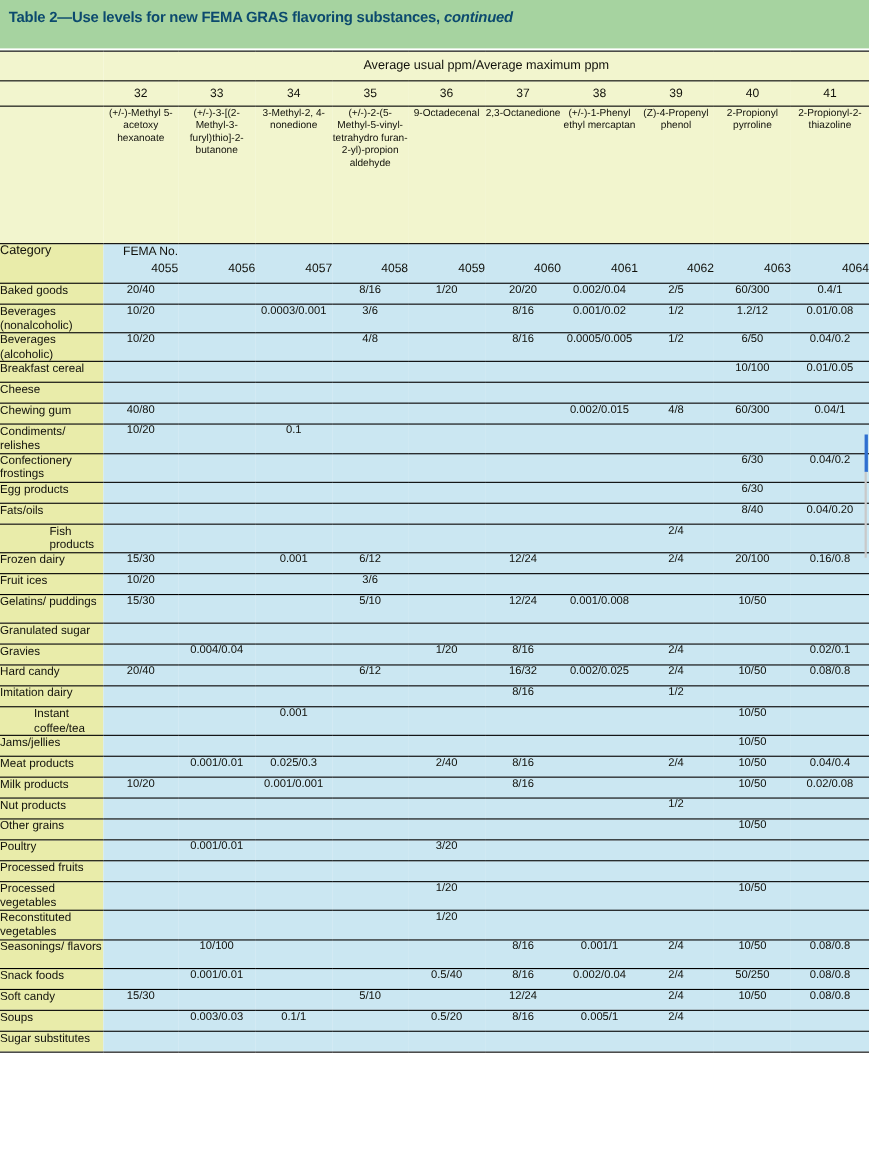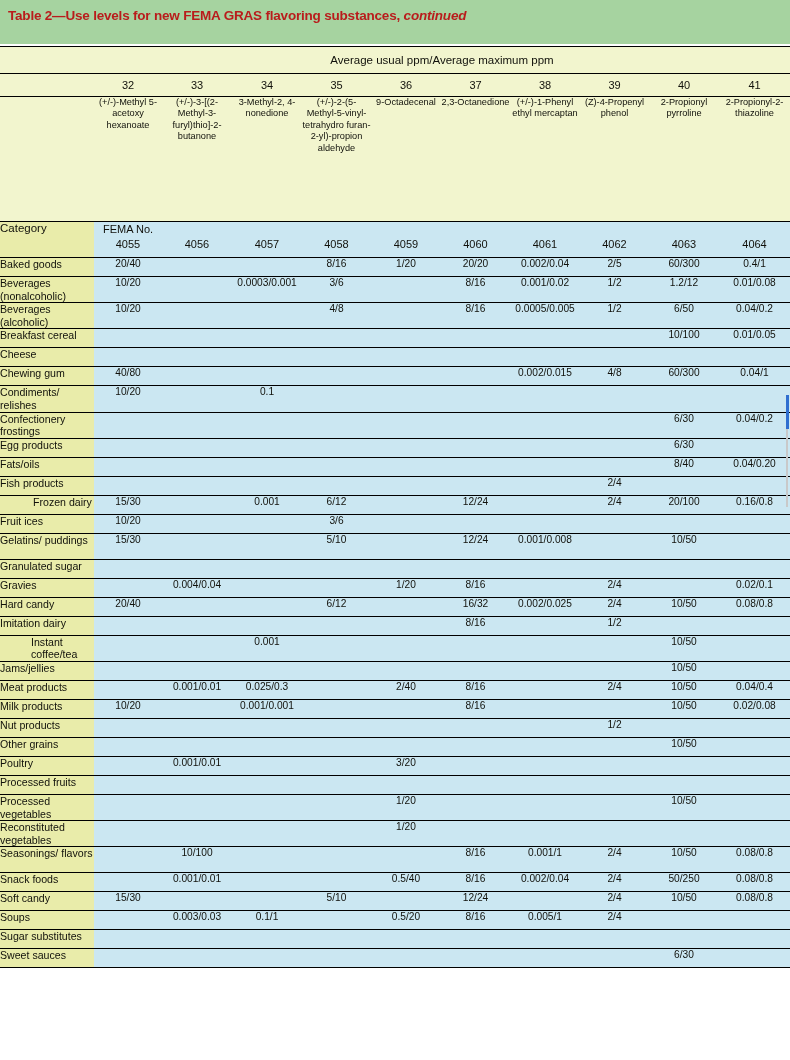--- a/index.html
+++ b/index.html
@@ -26,21 +26,21 @@
   .title-band {
     background: #a6d3a0;
     height: 46px;
     padding: 8px 0 0 8px;
     box-sizing: border-box;
     border-bottom: 2px solid #ffffff;
   }
   .title-text {
     font-size: 13.5px;
     font-weight: bold;
-    color: #b91c1c;
+    color: #0c4a6e;
     letter-spacing: -0.2px;
     white-space: nowrap;
   }
   .title-text .cont {
     font-style: italic;
     font-weight: bold;
   }
 
   
   table.tbl {
@@ -90,21 +90,21 @@
   }
   .hdr-cat {
     font-size: 11.5px;
     font-weight: bold;
     color: #11110b;
     padding: 18px 0 0 6px;
     height: 36px;
     box-sizing: border-box;
   }
   .hdr-fema {
-    text-align: center;
+    text-align: right;
     font-size: 11px;
     font-weight: bold;
     color: #11110b;
     padding-top: 3px;
     line-height: 14.5px;
     height: 36px;
     box-sizing: border-box;
   }
   .hdr-fema .lbl { display: block; }
 
@@ -372,34 +372,34 @@
           <td class="blue val rule-bot"></td>
           <td class="blue val rule-bot"></td>
           <td class="blue val rule-bot"></td>
           <td class="blue val rule-bot"></td>
           <td class="blue val rule-bot"></td>
           <td class="blue val rule-bot"></td>
           <td class="blue val rule-bot">8/40</td>
           <td class="blue val rule-bot">0.04/0.20</td>
         </tr>
         <tr>
-          <td class="olive cat rule-bot" style="height: 19px;">Fish products</td>
-          <td class="blue val rule-bot"></td>
-          <td class="blue val rule-bot"></td>
-          <td class="blue val rule-bot"></td>
-          <td class="blue val rule-bot"></td>
-          <td class="blue val rule-bot"></td>
-          <td class="blue val rule-bot"></td>
-          <td class="blue val rule-bot"></td>
-          <td class="blue val rule-bot">2/4</td>
-          <td class="blue val rule-bot"></td>
-          <td class="blue val rule-bot"></td>
-        </tr>
-        <tr>
-          <td class="olive cat rule-bot" style="height: 19px; padding-left: 33px;">Frozen dairy</td>
+          <td class="olive cat rule-bot" style="height: 19px; padding-left: 45px;">Fish products</td>
+          <td class="blue val rule-bot"></td>
+          <td class="blue val rule-bot"></td>
+          <td class="blue val rule-bot"></td>
+          <td class="blue val rule-bot"></td>
+          <td class="blue val rule-bot"></td>
+          <td class="blue val rule-bot"></td>
+          <td class="blue val rule-bot"></td>
+          <td class="blue val rule-bot">2/4</td>
+          <td class="blue val rule-bot"></td>
+          <td class="blue val rule-bot"></td>
+        </tr>
+        <tr>
+          <td class="olive cat rule-bot" style="height: 19px;">Frozen dairy</td>
           <td class="blue val rule-bot">15/30</td>
           <td class="blue val rule-bot"></td>
           <td class="blue val rule-bot">0.001</td>
           <td class="blue val rule-bot">6/12</td>
           <td class="blue val rule-bot"></td>
           <td class="blue val rule-bot">12/24</td>
           <td class="blue val rule-bot"></td>
           <td class="blue val rule-bot">2/4</td>
           <td class="blue val rule-bot">20/100</td>
           <td class="blue val rule-bot">0.16/0.8</td>
@@ -668,33 +668,20 @@
           <td class="olive cat rule-bot" style="height: 19px;">Sugar substitutes</td>
           <td class="blue val rule-bot"></td>
           <td class="blue val rule-bot"></td>
           <td class="blue val rule-bot"></td>
           <td class="blue val rule-bot"></td>
           <td class="blue val rule-bot"></td>
           <td class="blue val rule-bot"></td>
           <td class="blue val rule-bot"></td>
           <td class="blue val rule-bot"></td>
           <td class="blue val rule-bot"></td>
-          <td class="blue val rule-bot"></td>
-        </tr>
-        <tr>
-          <td class="olive cat rule-bot" style="height: 19px;">Sweet sauces</td>
-          <td class="blue val rule-bot"></td>
-          <td class="blue val rule-bot"></td>
-          <td class="blue val rule-bot"></td>
-          <td class="blue val rule-bot"></td>
-          <td class="blue val rule-bot"></td>
-          <td class="blue val rule-bot"></td>
-          <td class="blue val rule-bot"></td>
-          <td class="blue val rule-bot"></td>
-          <td class="blue val rule-bot">6/30</td>
           <td class="blue val rule-bot"></td>
         </tr>
       </tbody>
   </table>
 
   <div class="scroll-sliver">
     <div class="thumb"></div>
     <div class="track"></div>
   </div>
 

